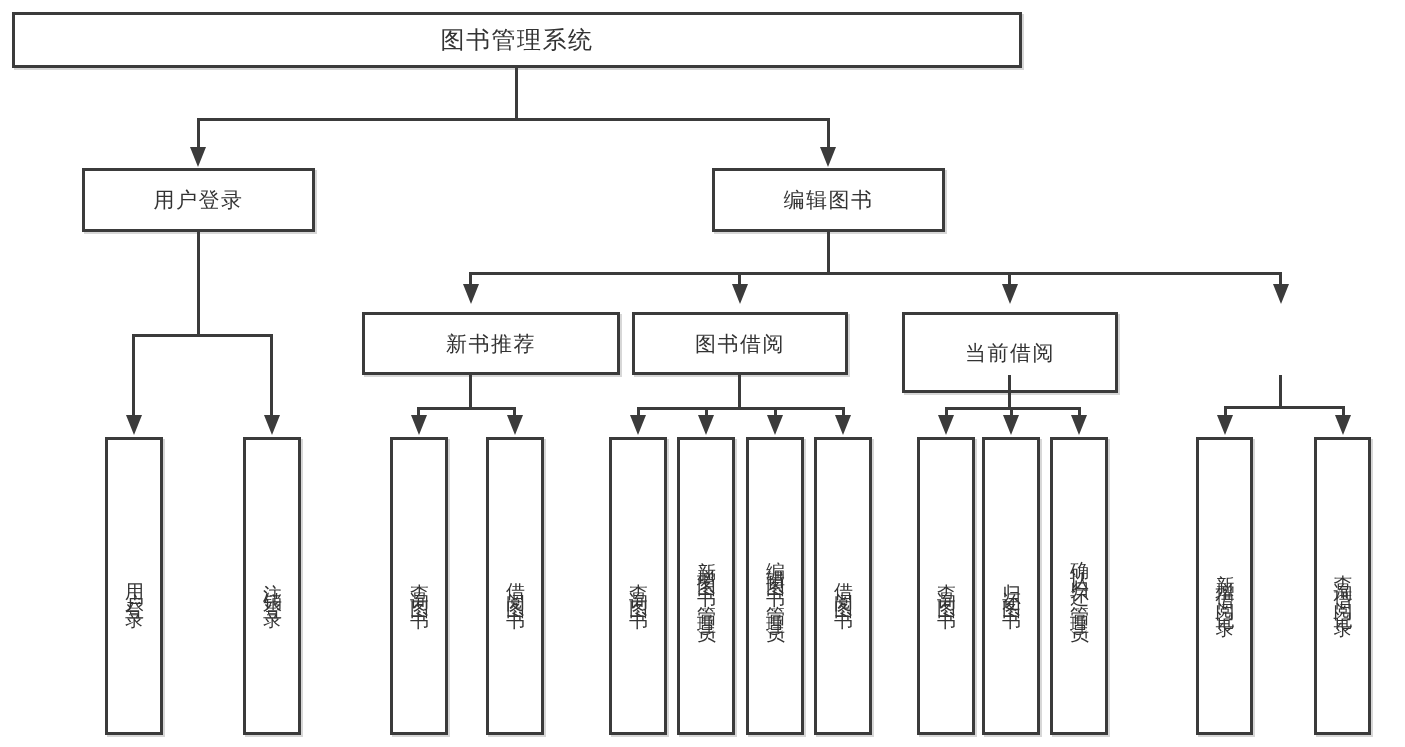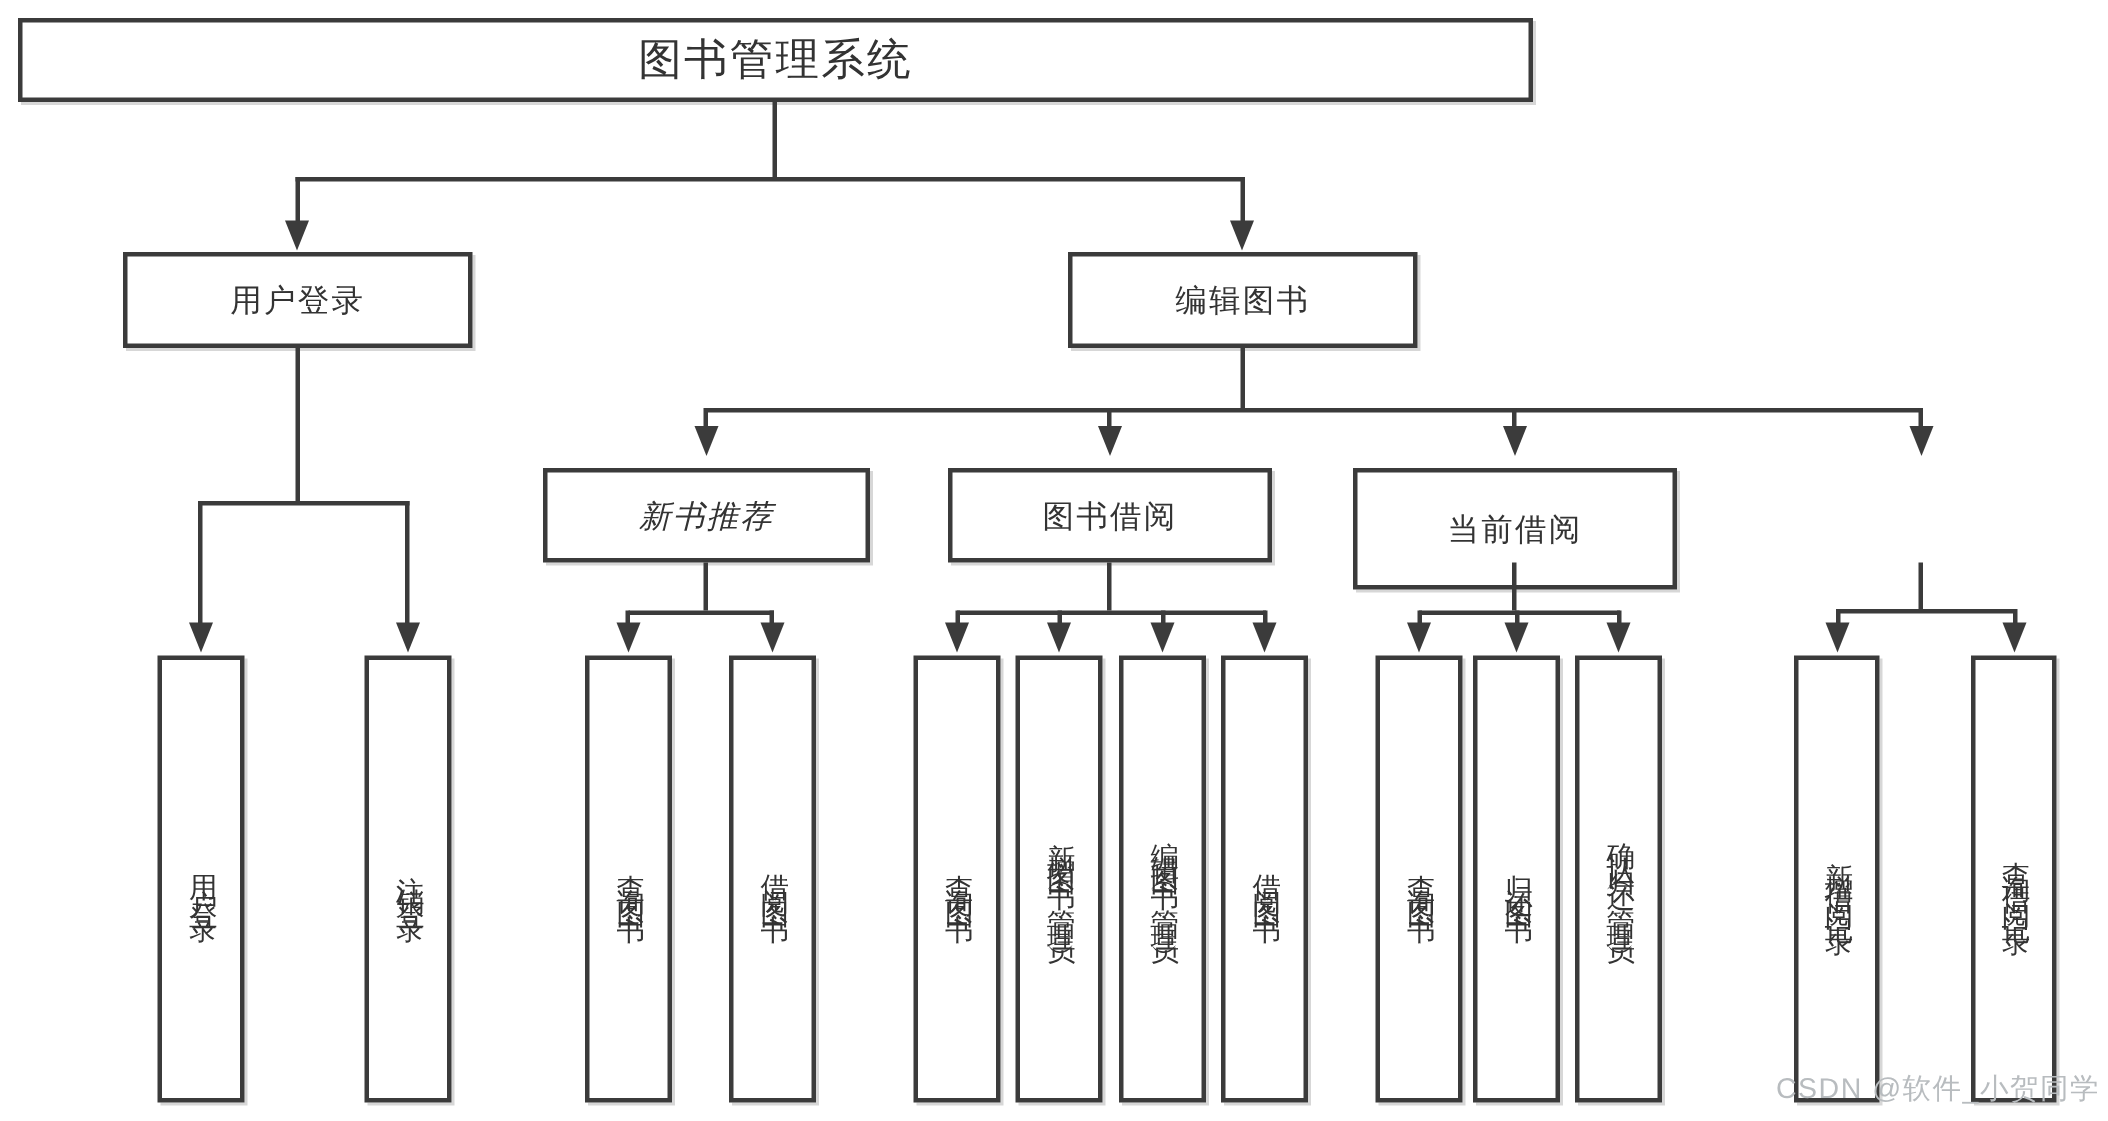--- a/index.html
+++ b/index.html
@@ -8,21 +8,21 @@
     background:var(--bg,#ffffff);
     font-family:"Liberation Sans",sans-serif;
   }
   .box{
     position:absolute;box-sizing:border-box;background:#ffffff;
     border:3px solid var(--line,#3b3b3b);
     display:flex;align-items:center;justify-content:center;
     box-shadow:2px 2px 0 rgba(150,150,150,.38);
   }
   .hlabel{font-size:21px;color:var(--txt,#333333);letter-spacing:1.5px;white-space:nowrap;}
-  .root-label{font-size:29px;}
+  .root-label{font-size:24px;}
   .vtext{
     writing-mode:vertical-rl;text-orientation:mixed;
     font-size:19px;letter-spacing:9px;line-height:1.1;
     color:var(--txt,#333333);
   }
   .hline,.vline{position:absolute;background:var(--line,#3b3b3b);}
   .hline{height:3px;}
   .vline{width:3px;}
   .arr{
     position:absolute;width:0;height:0;
@@ -69,21 +69,21 @@
   <div class="hline" style="left:471px;top:272px;width:810px;"></div>
   <div class="vline" style="left:469px;top:272px;height:14px;"></div>
   <div class="arr" style="left:463px;top:284px;"></div>
   <div class="vline" style="left:738px;top:272px;height:14px;"></div>
   <div class="arr" style="left:732px;top:284px;"></div>
   <div class="vline" style="left:1008px;top:272px;height:14px;"></div>
   <div class="arr" style="left:1002px;top:284px;"></div>
   <div class="vline" style="left:1279px;top:272px;height:14px;"></div>
   <div class="arr" style="left:1273px;top:284px;"></div>
 
-  <div class="box" style="left:362px;top:312px;width:218px;height:63px;font-style:italic;">
+  <div class="box" style="left:362px;top:312px;width:258px;height:63px;">
     <span class="hlabel">新书推荐</span>
   </div>
   <div class="box" style="left:632px;top:312px;width:216px;height:63px;">
     <span class="hlabel">图书借阅</span>
   </div>
   <div class="box" style="left:902px;top:312px;width:216px;height:81px;">
     <span class="hlabel">当前借阅</span>
   </div>
 
   <div class="vline" style="left:469px;top:375px;height:32px;"></div>
@@ -157,15 +157,14 @@
     <span class="vtext">确认归还（管理员）</span>
   </div>
 
   <div class="box" style="left:1196px;top:437px;width:57px;height:298px;">
     <span class="vtext">新增借阅记录</span>
   </div>
   <div class="box" style="left:1314px;top:437px;width:57px;height:298px;">
     <span class="vtext">查询借阅记录</span>
   </div>
 
-  <div class="wm">CSDN @软件_小贺同学</div>
 
 </div>
 
 </body></html>

